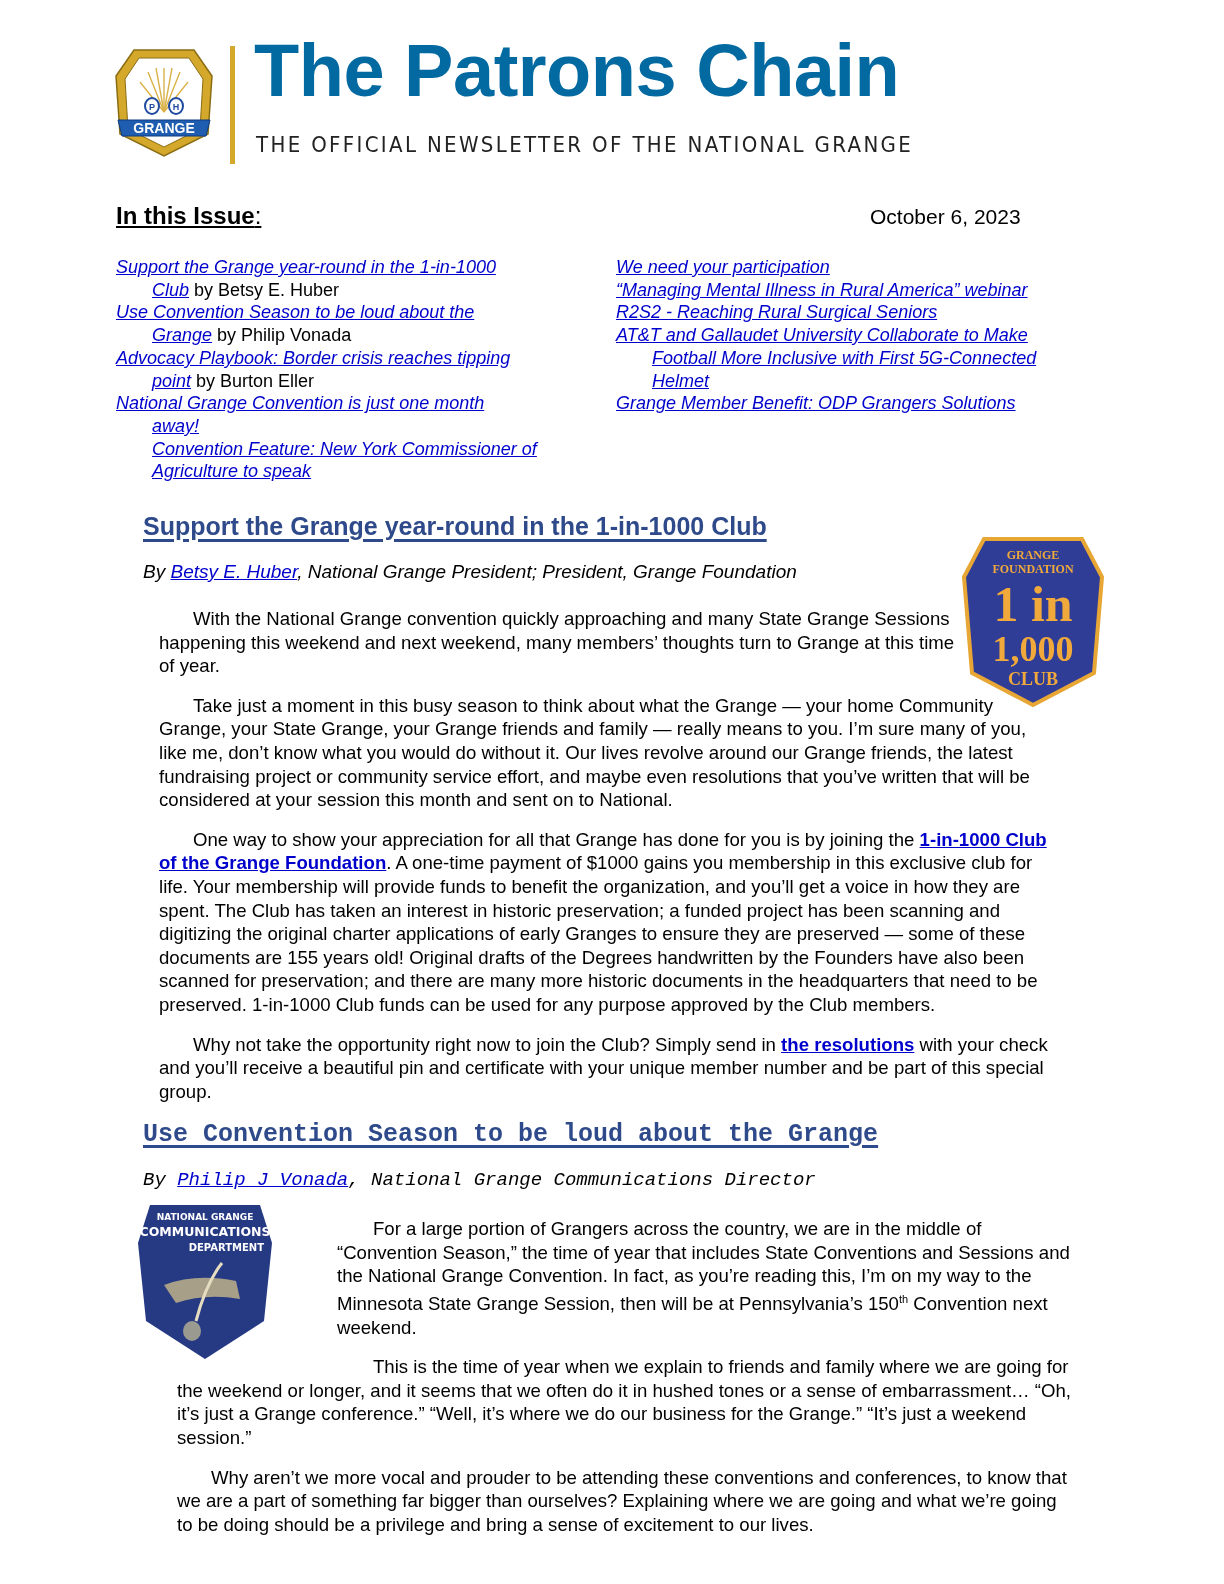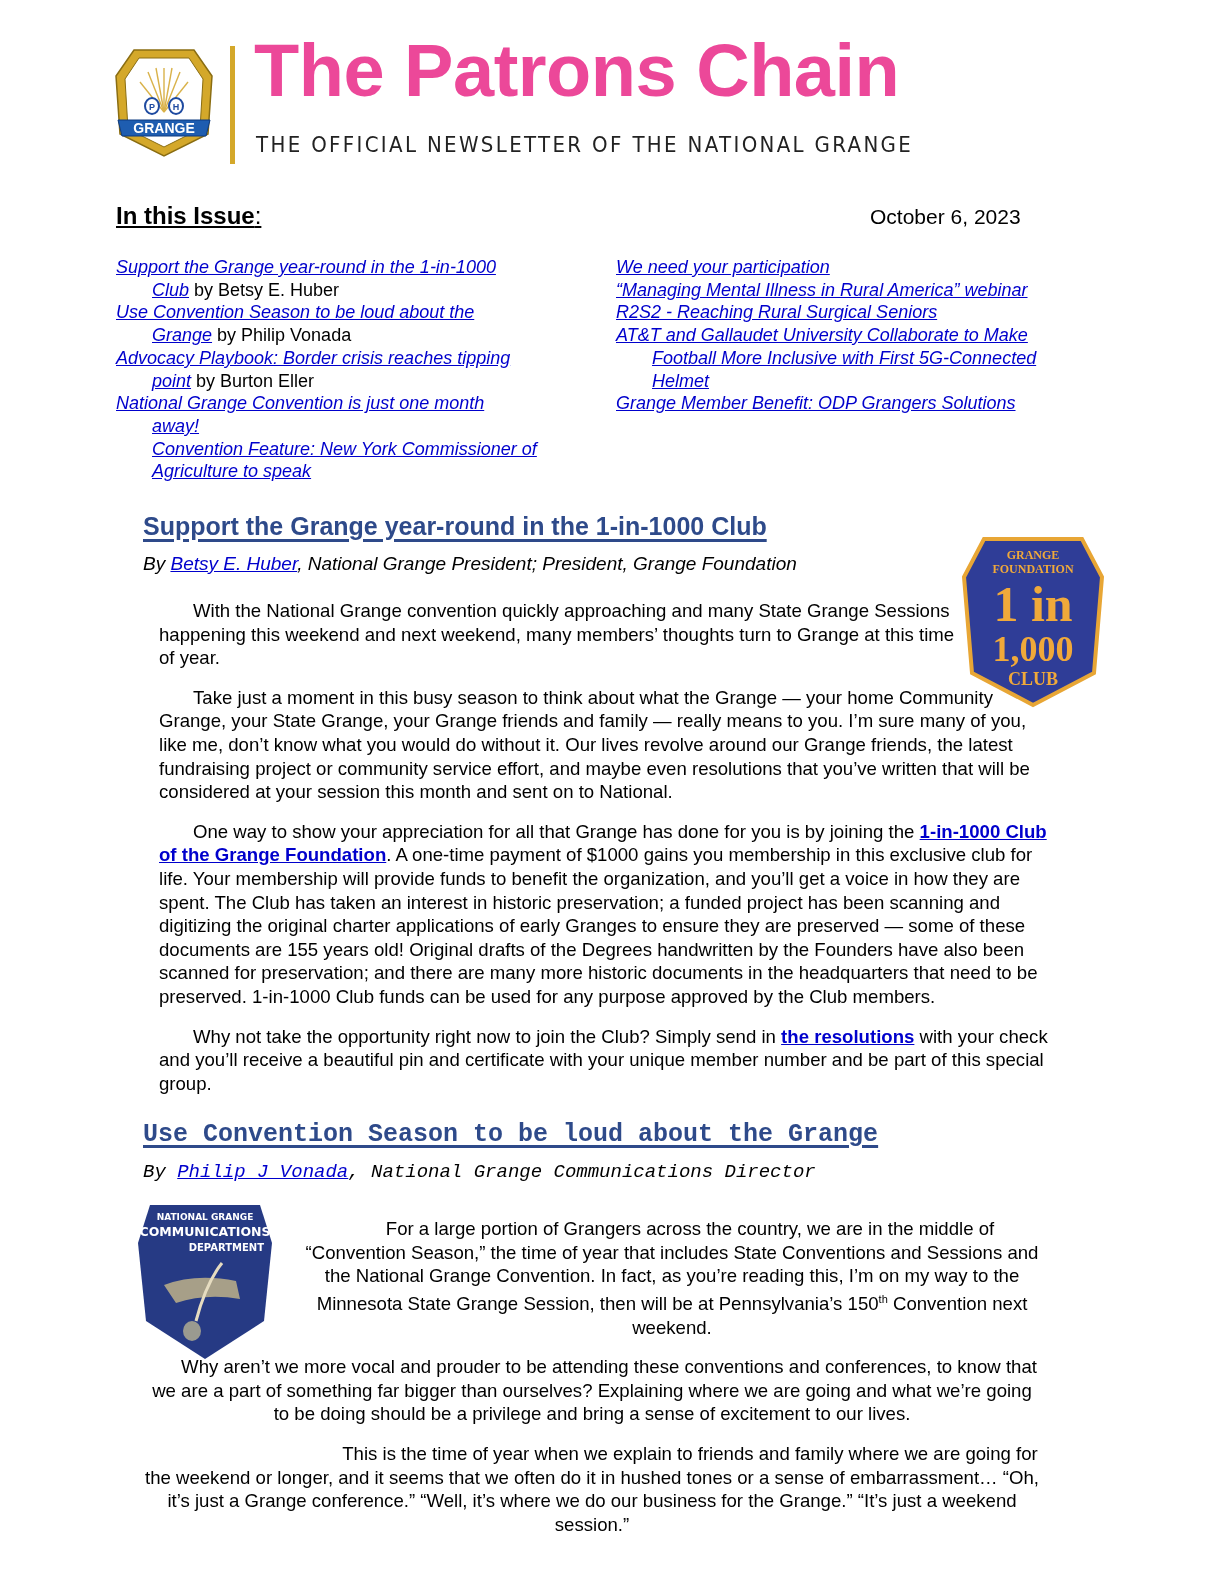--- a/index.html
+++ b/index.html
@@ -3,37 +3,37 @@
   <meta charset="utf-8">
   <style>
     html, body { margin: 0; padding: 0; background: #ffffff; }
     body { width: 1224px; height: 1584px; position: relative; overflow: hidden;
       font-family: "Liberation Sans", sans-serif; color: #000; }
     a { color: #0000cc; }
     .masthead { position: absolute; left: 112px; top: 42px; width: 930px; height: 125px; }
     .logo { position: absolute; left: 0; top: 4px; width: 104px; height: 112px; }
     .logo-bar { position: absolute; left: 118px; top: 4px; width: 5px; height: 118px; background: #d4a82a; }
     .title { position: absolute; left: 142px; top: -8px; font-size: 74px; font-weight: bold;
-      color: #ec4899; letter-spacing: -0.5px; white-space: nowrap; line-height: 1; }
+      color: #0369a1; letter-spacing: -0.5px; white-space: nowrap; line-height: 1; }
     .subtitle { position: absolute; left: 144px; top: 90px; font-size: 22px; letter-spacing: 2.6px;
       color: #222; white-space: nowrap; font-family: "DejaVu Sans", sans-serif; font-weight: normal; transform: scaleX(0.9); transform-origin: left; }
     .issue-head { position: absolute; left: 116px; top: 202px; font-size: 24px; font-weight: bold;
       text-decoration: underline; }
     .issue-head .colon { font-weight: normal; }
     .date { position: absolute; left: 870px; top: 205px; font-size: 21px; }
     .toc { position: absolute; top: 256px; font-size: 18px; line-height: 22.7px; }
     .toc.left { left: 116px; width: 460px; }
     .toc.right { left: 616px; width: 480px; }
     .toc-item { padding-left: 36px; text-indent: -36px; }
     .toc-item.sub { padding-left: 36px; text-indent: 0; }
     .toc a { font-style: italic; color: #0000cc; }
     .article { position: absolute; left: 143px; width: 930px; }
     .headline { font-size: 25px; font-weight: bold; color: #2e4a8a; text-decoration: underline;
       text-decoration-thickness: 3px; text-underline-offset: 4px; display: inline-block; }
-    .byline { font-size: 19px; font-style: italic; margin-top: 12px; }
+    .byline { font-size: 19px; font-style: italic; margin-top: 20px; }
     .byline a { color: #0000cc; }
     .body { font-size: 18.6px; line-height: 23.6px; }
     .body p { margin: 16px; text-indent: 34px; }
     .body a { font-weight: bold; color: #0000cc; }
     .badge1 { position: absolute; left: 962px; top: 533px; width: 142px; height: 175px; }
     .badge2 { position: absolute; left: 136px; top: 1203px; width: 138px; height: 158px; }
   </style>
 </head>
 <body>
 
@@ -123,17 +123,17 @@
 <svg class="badge2" viewBox="0 0 138 158">
   <polygon points="14,2 124,2 136,40 128,118 69,156 10,118 2,40" fill="#263a84"></polygon>
   <text x="69" y="17" font-size="9" text-anchor="middle" fill="#ffffff" font-weight="bold" font-family="DejaVu Sans, sans-serif">NATIONAL GRANGE</text>
   <text x="69" y="33" font-size="12.5" text-anchor="middle" fill="#ffffff" font-weight="bold" font-family="DejaVu Sans, sans-serif">COMMUNICATIONS</text>
   <text x="128" y="48" font-size="10" text-anchor="end" fill="#ffffff" font-weight="bold" font-family="DejaVu Sans, sans-serif">DEPARTMENT</text>
   <path d="M28,82 Q60,70 100,78 L104,96 Q70,90 40,100 Z" fill="#c8b98a" opacity="0.8"></path>
   <path d="M86,60 Q70,80 60,118" stroke="#e6dcc0" stroke-width="3" fill="none"></path>
   <ellipse cx="56" cy="128" rx="9" ry="10" fill="#9a9a90"></ellipse>
 </svg>
 
-<div class="article body" style="top:1201px; left:127px; width:930px;text-align:center;">
+<div class="article body" style="top:1201px; left:161px; width:930px;">
   <p style="padding-left:160px; text-indent:36px;"><span>For a large portion of Grangers across the country, we are in the middle of “Convention Season,” the time of year that includes State Conventions and Sessions and the National Grange Convention. In fact, as you’re reading this, I’m on my way to the Minnesota State Grange Session, then will be at Pennsylvania’s 150</span><sup style="font-size:11px;">th</sup><span> Convention next weekend.</span></p>
+  <p style="text-indent:196px;"><span>This is the time of year when we explain to friends and family where we are going for the weekend or longer, and it seems that we often do it in hushed tones or a sense of embarrassment… “Oh, it’s just a Grange conference.” “Well, it’s where we do our business for the Grange.” “It’s just a weekend session.”</span></p>
   <p>Why aren’t we more vocal and prouder to be attending these conventions and conferences, to know that we are a part of something far bigger than ourselves? Explaining where we are going and what we’re going to be doing should be a privilege and bring a sense of excitement to our lives.</p>
-  <p style="text-indent:196px;"><span>This is the time of year when we explain to friends and family where we are going for the weekend or longer, and it seems that we often do it in hushed tones or a sense of embarrassment… “Oh, it’s just a Grange conference.” “Well, it’s where we do our business for the Grange.” “It’s just a weekend session.”</span></p>
 </div>
 
 </body></html>

